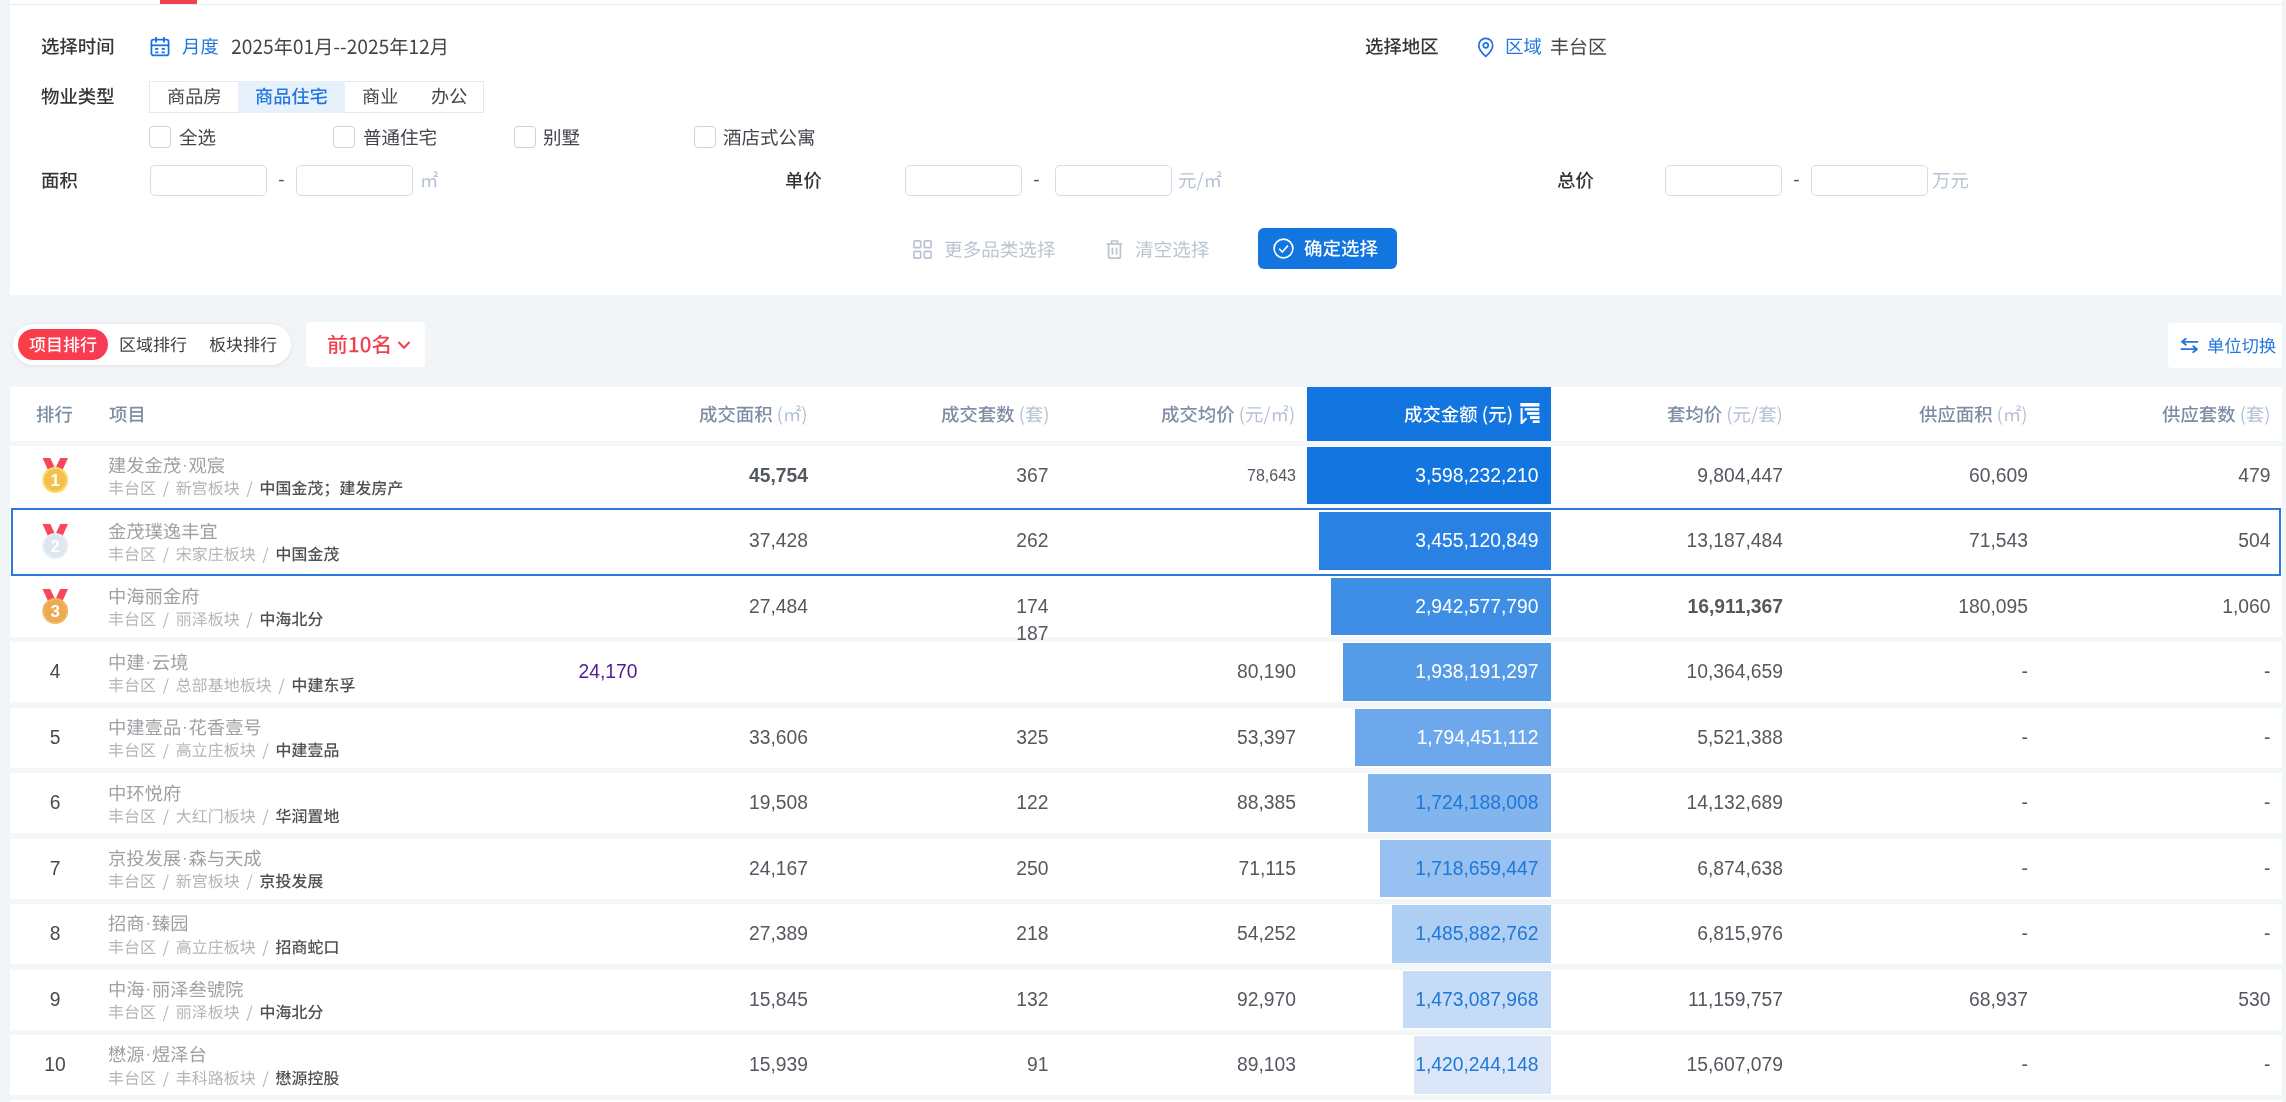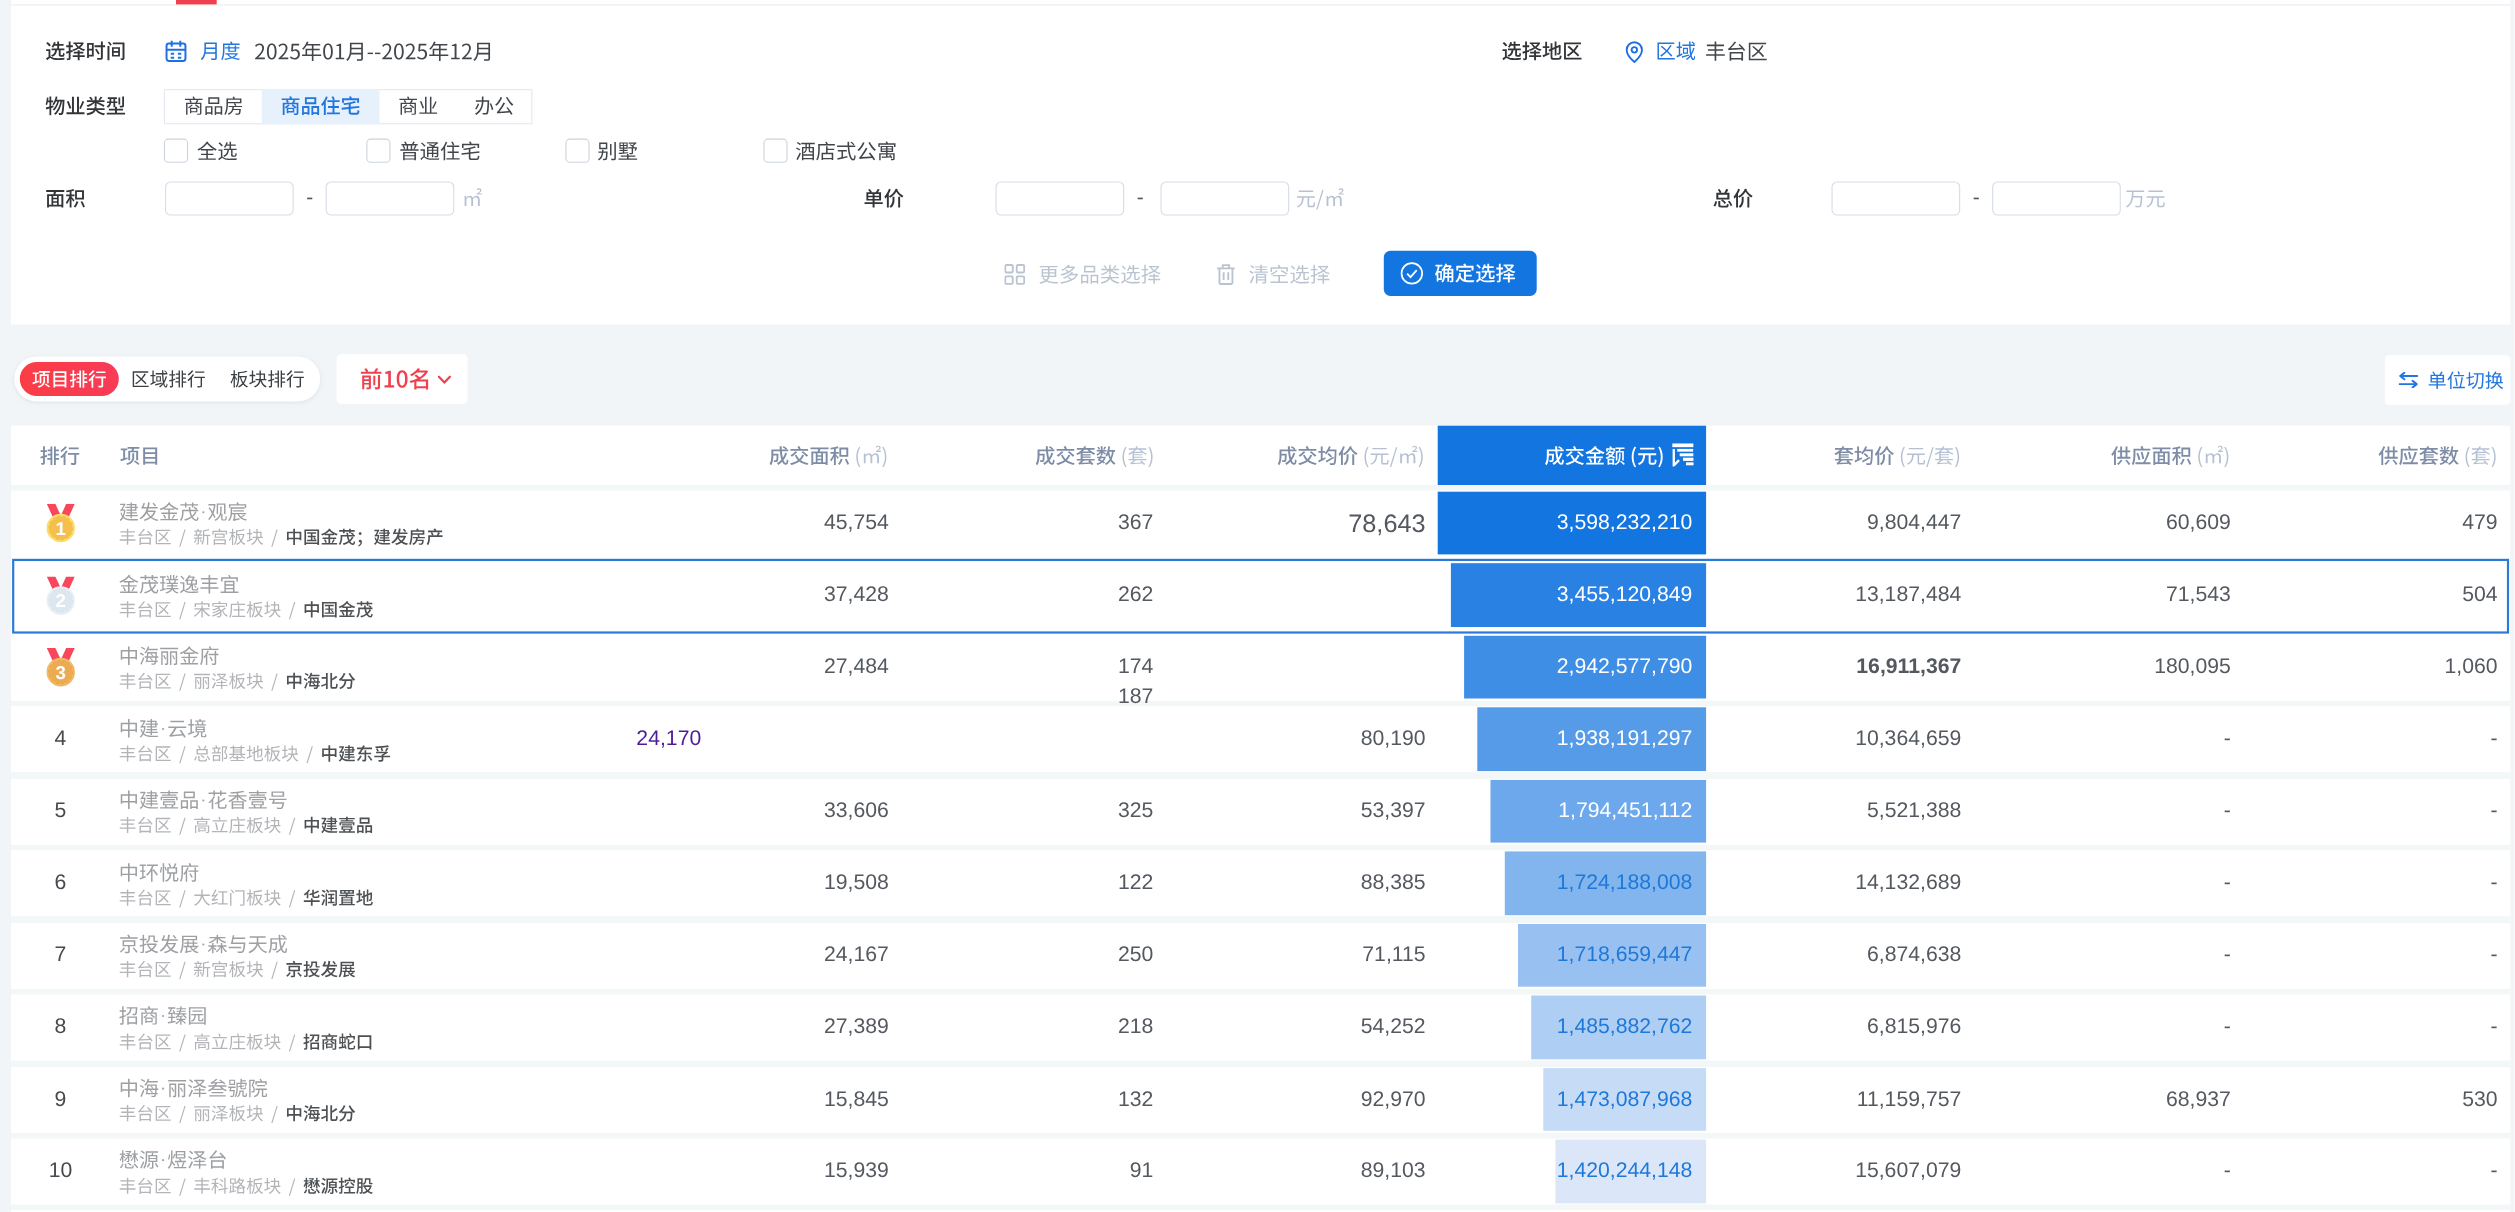--- a/index.html
+++ b/index.html
@@ -650,23 +650,23 @@
         <use href="#m56fd" x="10464"></use>
         <use href="#m91d1" x="11464"></use>
         <use href="#m8302" x="12464"></use>
         <use href="#mff1b" x="13464"></use>
         <use href="#m5efa" x="14464"></use>
         <use href="#m53d1" x="15464"></use>
         <use href="#m623f" x="16464"></use>
         <use href="#m4ea7" x="17464"></use>
       </g>
     </svg>
-    <div style="position:absolute;left:408px;top:460.95px;width:400px;height:30px;line-height:30px;text-align:right;font-size:19.3px;color:#54585f;font-weight:400;letter-spacing:0">45,754</div>
+    <div style="position:absolute;left:408px;top:460.95px;width:400px;height:30px;line-height:30px;text-align:right;font-size:19.3px;color:#54585f;font-weight:700;letter-spacing:0">45,754</div>
     <div style="position:absolute;left:648.5px;top:460.95px;width:400px;height:30px;line-height:30px;text-align:right;font-size:19.3px;color:#54585f;font-weight:400;letter-spacing:0">367</div>
-    <div style="position:absolute;left:896px;top:460.95px;width:400px;height:30px;line-height:30px;text-align:right;font-size:23px;color:#54585f;font-weight:400;letter-spacing:0">78,643</div>
+    <div style="position:absolute;left:896px;top:460.95px;width:400px;height:30px;line-height:30px;text-align:right;font-size:16px;color:#54585f;font-weight:400;letter-spacing:0">78,643</div>
     <div style="position:absolute;left:1383px;top:460.95px;width:400px;height:30px;line-height:30px;text-align:right;font-size:19.3px;color:#54585f;font-weight:400;letter-spacing:0">9,804,447</div>
     <div style="position:absolute;left:1628px;top:460.95px;width:400px;height:30px;line-height:30px;text-align:right;font-size:19.3px;color:#54585f;font-weight:400;letter-spacing:0">60,609</div>
     <div style="position:absolute;left:1870.5px;top:460.95px;width:400px;height:30px;line-height:30px;text-align:right;font-size:19.3px;color:#54585f;font-weight:400;letter-spacing:0">479</div>
     <div style="position:absolute;left:1307.0px;top:446.95px;width:243.5px;height:57.5px;background:#1375e0"></div>
     <div style="position:absolute;left:1138.5px;top:460.95px;width:400px;height:30px;line-height:30px;text-align:right;font-size:19.3px;color:#fff;font-weight:400;letter-spacing:0">3,598,232,210</div>
     <div style="position:absolute;left:10px;top:505.95px;width:2272px;height:5.45px;background:#fff"></div>
     <svg style="position:absolute;left:41.75px;top:523.9px" width="26.5" height="35.2" viewBox="0 0 26.5 35.2">
 <polygon points="0.5,0 8.3,0 13.3,10.8 7.1,14.4" fill="#f8465c"></polygon>
 <polygon points="18.2,0 26,0 19.4,14.4 13.3,10.8" fill="#f8465c"></polygon>
 <circle cx="13.25" cy="22" r="13" fill="#e9eff5"></circle>

